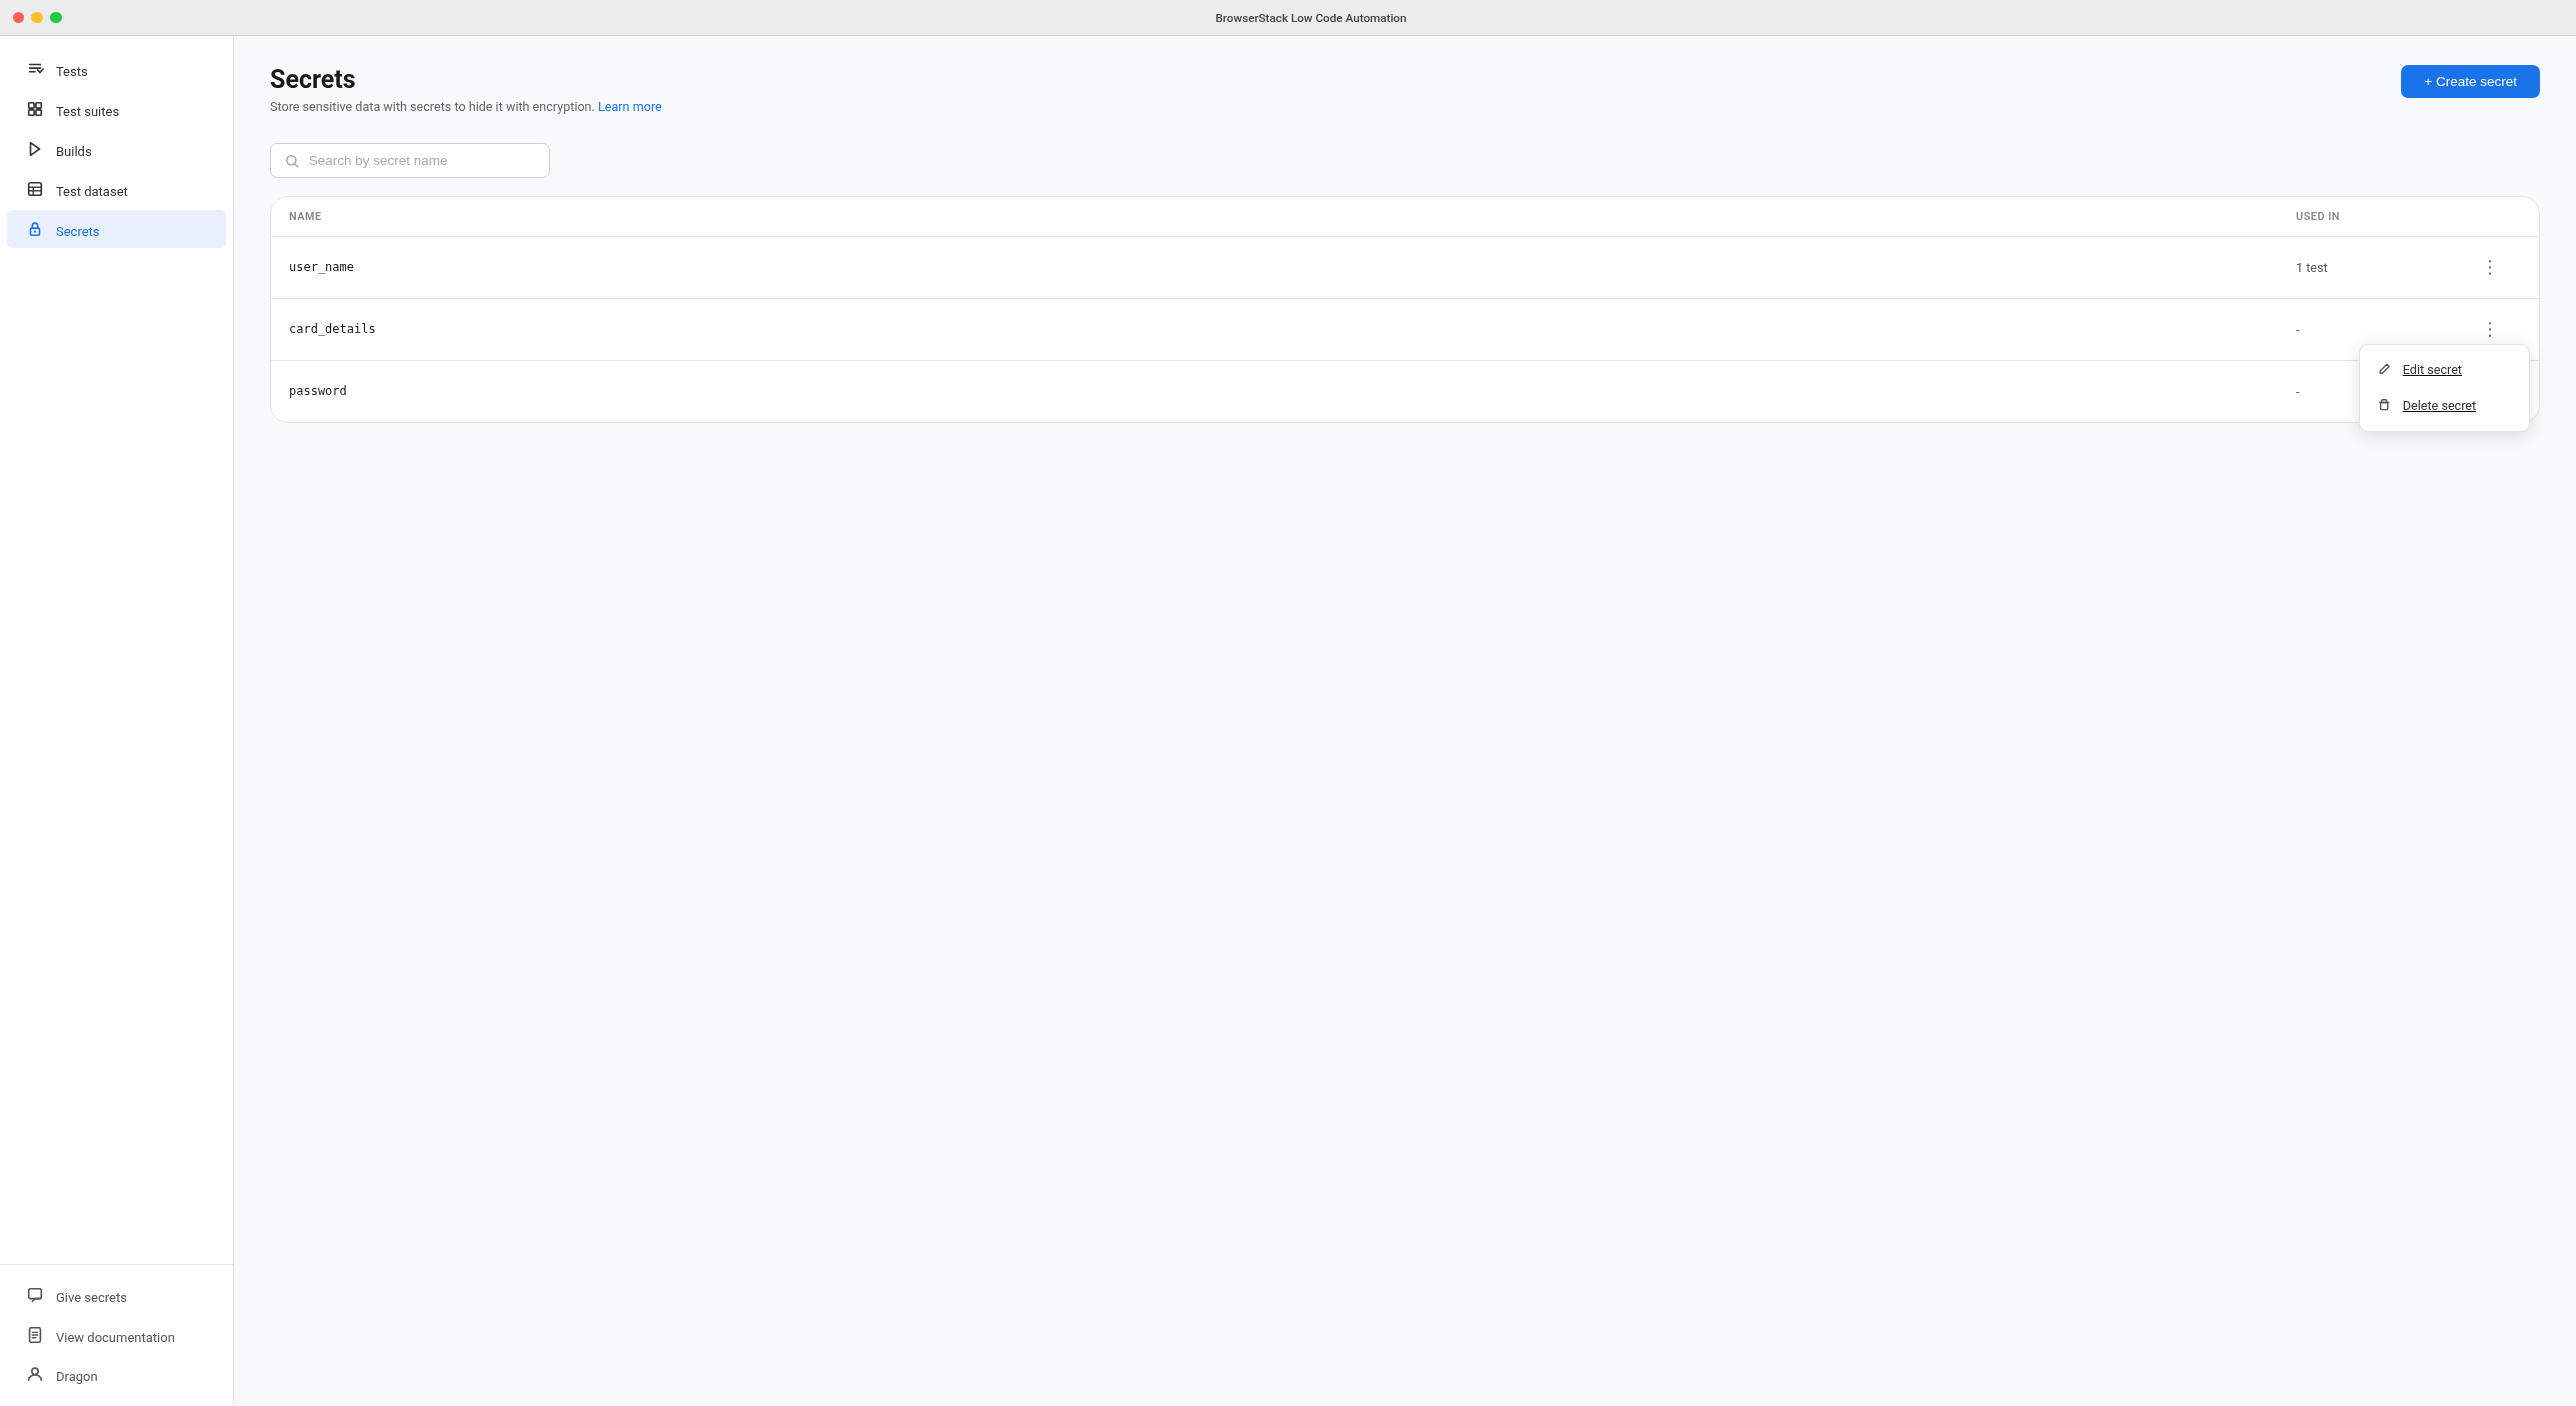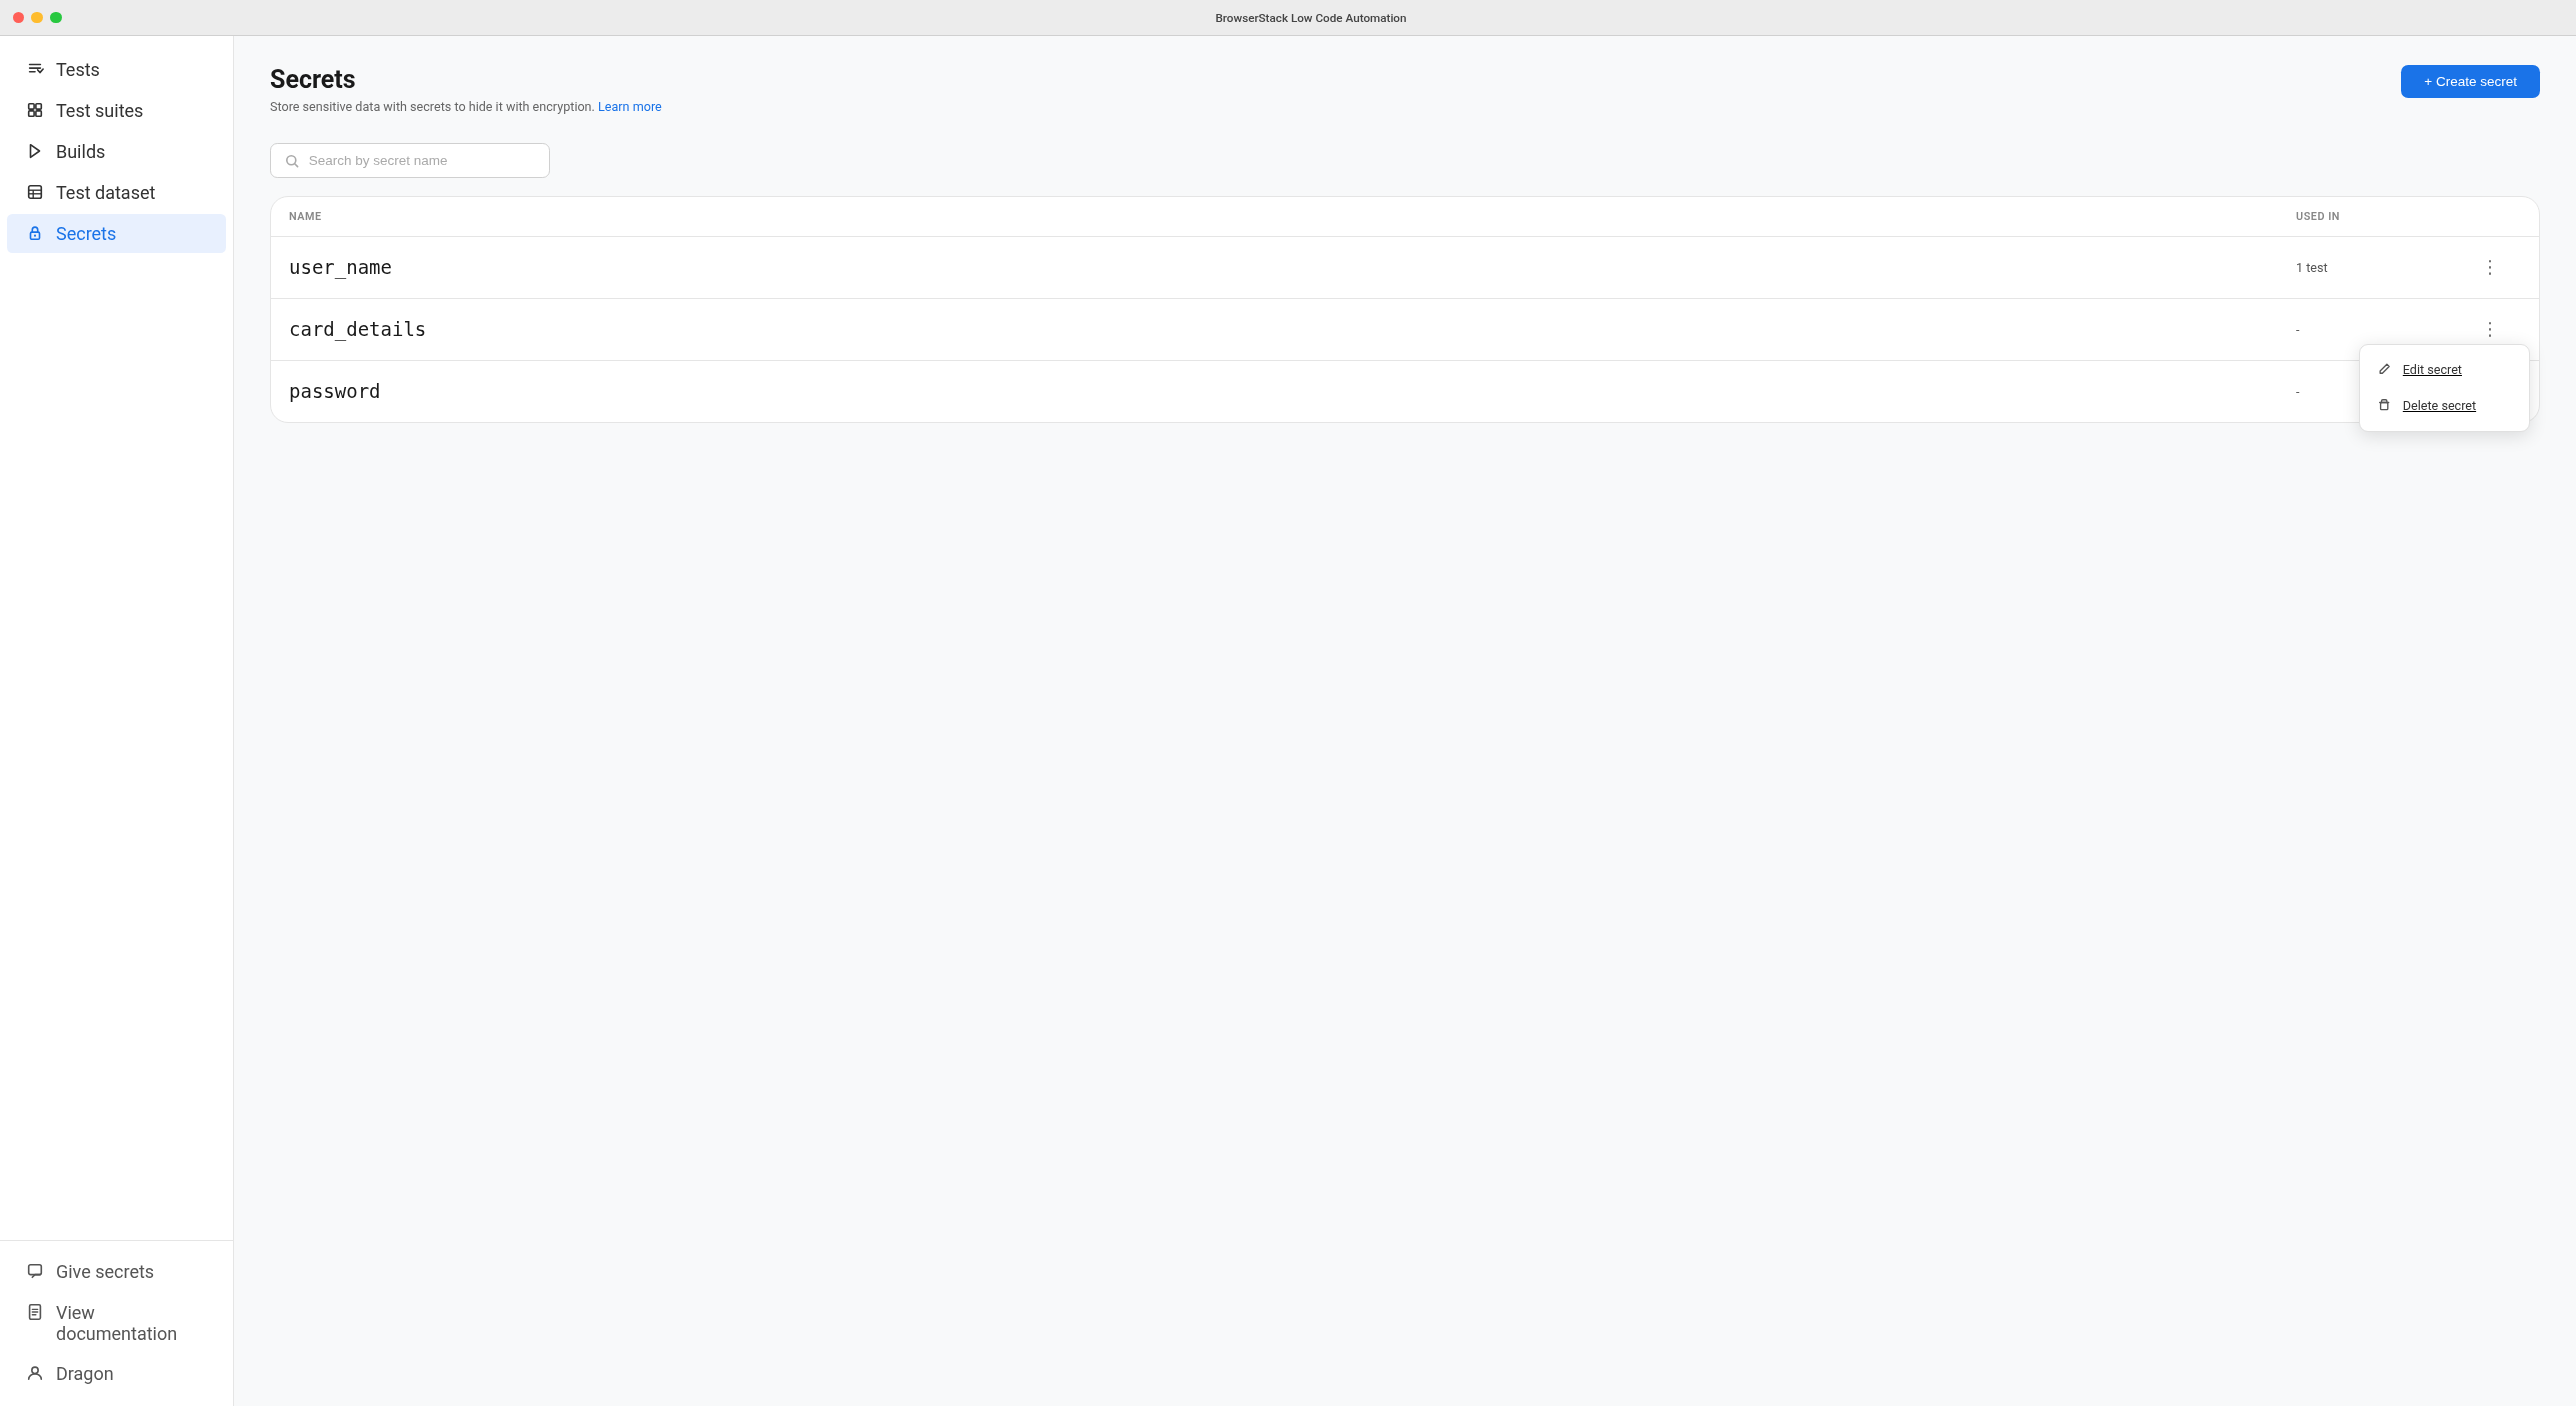--- a/index.html
+++ b/index.html
@@ -61,26 +61,26 @@
       flex-direction: column;
       flex-shrink: 0;
       overflow-y: auto;
     }
     .sidebar-top {
       flex: 1;
       padding: 14.4px 0;
     }
     .sidebar-item {
       display: flex;
-      align-items: flex-start;
+      align-items: flex-end;
       gap: 10.8px;
       padding: 9px 18px;
       cursor: pointer;
       color: #333;
-      font-size: 18px;
+      font-size: 13px;
       border-radius: 5.4px;
       margin: 0 7.2px 1.8px;
       transition: background 0.15s;
     }
     .sidebar-item.active {
       background: #e8f0fe;
       color: #1a73e8;
     }
     .sidebar-item .icon {
       width: 20px;
@@ -195,21 +195,21 @@
       grid-template-columns: 1fr 180px 45px;
       padding: 16px 18px;
       border-bottom: 0.9px solid #e5e5e5;
       align-items: center;
       position: relative;
     }
     .table-row:last-child {
       border-bottom: none;
     }
     .row-name {
-      font-size: 19px;
+      font-size: 12px;
       color: #1a1a1a;
       font-family: 'SF Mono', 'Monaco', monospace;
     }
     .row-used {
       font-size: 12.6px;
       color: #555;
     }
     .row-menu-btn {
       background: none;
       border: none;

